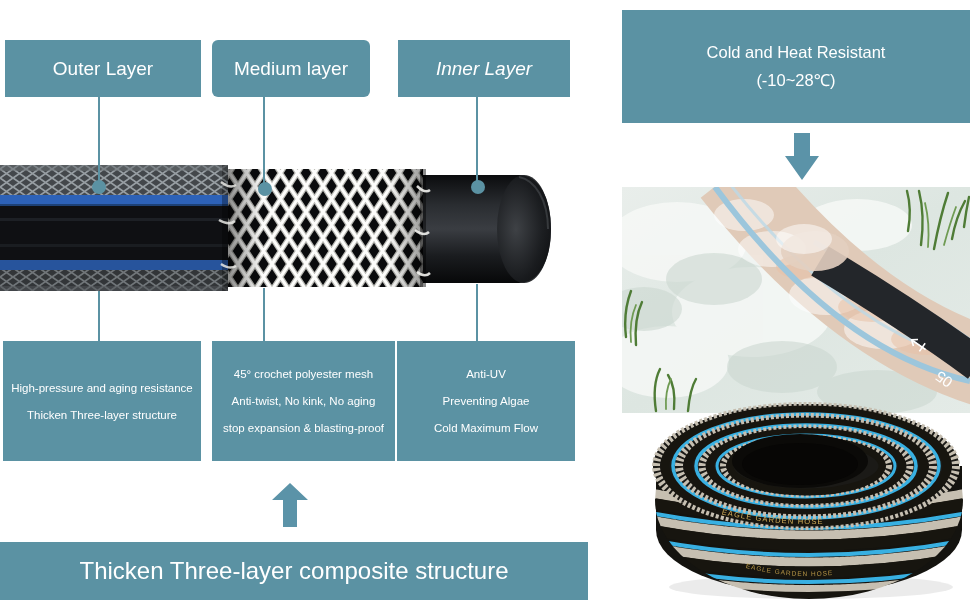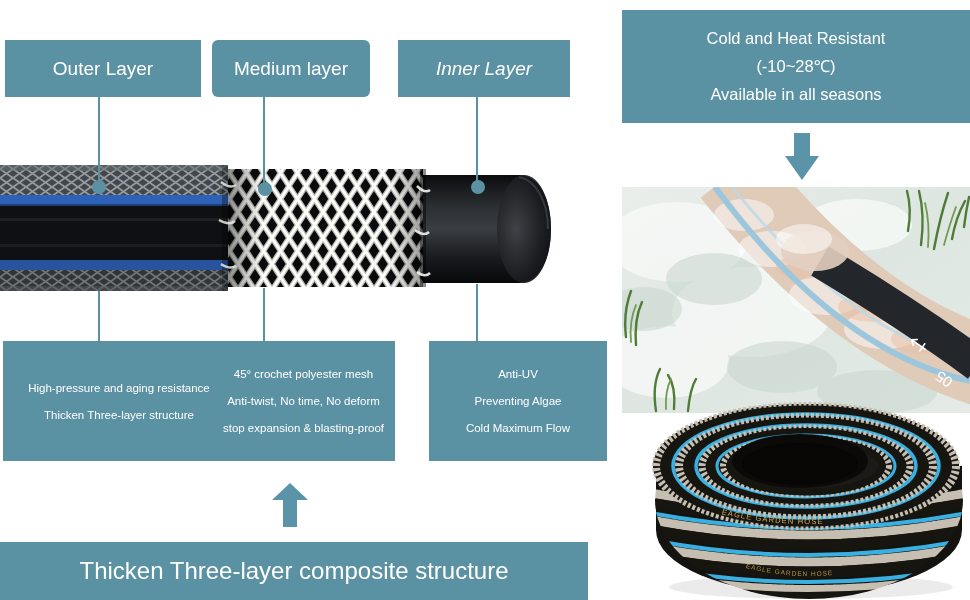--- a/index.html
+++ b/index.html
@@ -25,23 +25,23 @@
   #lb2{left:263px;top:288px;height:53px;}
   #lb3{left:476px;top:284px;height:57px;}
   .dot{position:absolute;width:14px;height:14px;border-radius:50%;background:#5b92a3;}
   #dot1{left:92px;top:180px;}
   #dot2{left:258px;top:182px;}
   #dot3{left:471px;top:180px;}
   
   #hoseSvg{position:absolute;left:0;top:160px;}
   
   .details{flex-direction:column;font-size:11.5px;line-height:14px;gap:13px;}
-  #db1{left:3px;top:341px;width:198px;height:120px;padding-left:17px;}
+  #db1{left:3px;top:341px;width:198px;height:120px;}
   #db2{left:212px;top:341px;width:183px;height:120px;text-align:center;}
-  #db3{left:397px;top:341px;width:178px;height:120px;margin-left:32px;}
+  #db3{left:397px;top:341px;width:178px;height:120px;}
   
   .arrow-svg{position:absolute;}
   #upArrow{left:272px;top:483px;}
   #downArrow{left:785px;top:133px;}
   
   #banner{left:0;top:542px;width:588px;height:58px;font-size:24px;}
   
   #panel{left:622px;top:10px;width:348px;height:113px;flex-direction:column;font-size:16.5px;line-height:19px;gap:9px;justify-content:center;}
   #icePhoto{position:absolute;left:622px;top:187px;}
   #coilPhoto{position:absolute;left:648px;top:382px;}
@@ -126,39 +126,38 @@
   <div class="dot" id="dot1"></div>
   <div class="dot" id="dot2"></div>
   <div class="dot" id="dot3"></div>
 
   <div class="tealbox details" id="db1">
     <div>High-pressure and aging resistance</div>
     <div>Thicken Three-layer structure</div>
   </div>
   <div class="tealbox details" id="db2">
     <div>45° crochet polyester mesh</div>
-    <div>Anti-twist, No time, No deform</div>
+    <div>Anti-twist, No kink, No aging</div>
     <div>stop expansion &amp; blasting-proof</div>
   </div>
   <div class="tealbox details" id="db3">
     <div>Anti-UV</div>
     <div>Preventing Algae</div>
     <div>Cold Maximum Flow</div>
   </div>
 
   <svg class="arrow-svg" id="upArrow" width="36" height="44" viewBox="0 0 36 44">
     <path d="M18,0 L36,17 L25,17 L25,44 L11,44 L11,17 L0,17 Z" fill="#5b93a8"></path>
   </svg>
 
   <div class="tealbox" id="banner">Thicken Three-layer composite structure</div>
 
   <div class="tealbox" id="panel">
     <div>Cold and Heat Resistant</div>
     <div>(-10~28℃)</div>
-    <div>Available in all seasons</div>
   </div>
 
   <svg class="arrow-svg" id="downArrow" width="34" height="47" viewBox="0 0 34 47">
     <path d="M9,0 L25,0 L25,23 L34,23 L17,47 L0,23 L9,23 Z" fill="#5b93a8"></path>
   </svg>
 
   <svg id="icePhoto" width="348" height="226" viewBox="0 0 348 226">
     <defs>
       <linearGradient id="iceBgG" x1="0" y1="0" x2="1" y2="1">
         <stop offset="0" stop-color="#e9eeeb"></stop>

